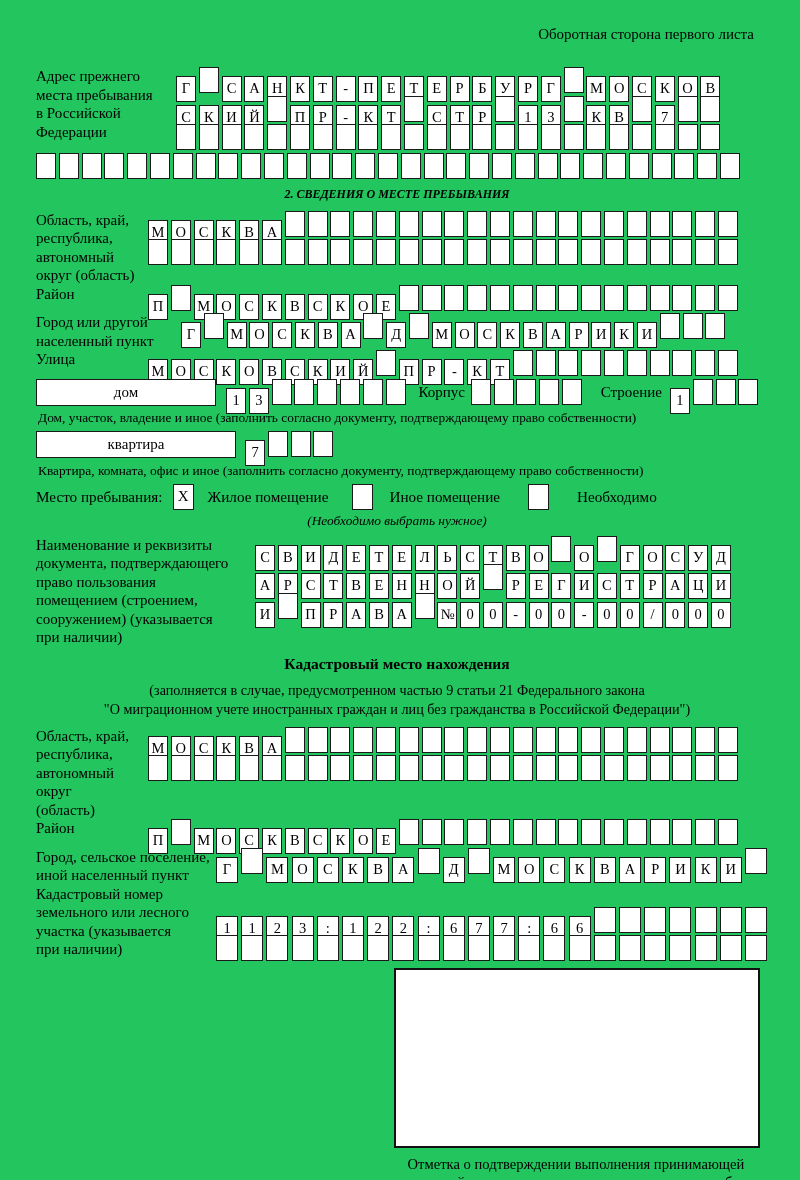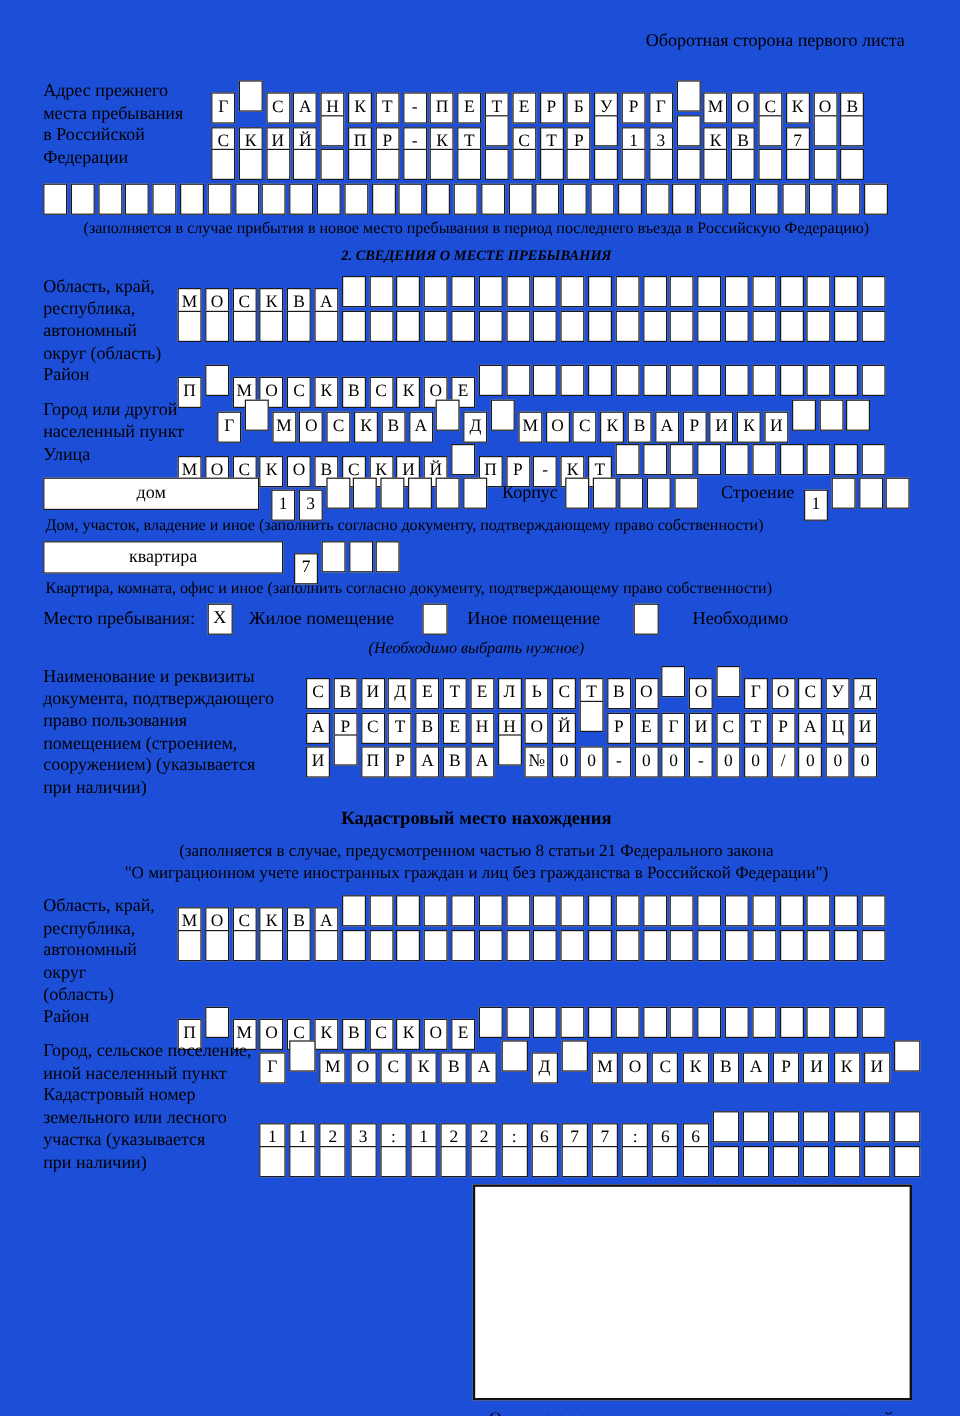--- a/index.html
+++ b/index.html
@@ -1,19 +1,19 @@
 <!DOCTYPE html>
 <html><head>
 <meta charset="utf-8">
 <style>
   html,body{margin:0;padding:0;background:#fff;}
   .page{
     width:800px;height:1180px;box-sizing:border-box;
     padding:12px 8px 0 36px;
-    background:#1d4ed8;color:#000;
+    background:#22c55e;color:#000;
     font-family:"Liberation Serif", serif;
     overflow:hidden;position:relative;
   }
   .side-title{ text-align:right; font-size:15px; padding-right:38px; margin:14px 0 24px 0;}
   .frow{display:flex;align-items:flex-start;}
   .lbl{white-space:pre-line;font-size:15px;line-height:18.5px;flex-shrink:0;}
   .w140{width:140px;} .w112{width:112px;} .w145{width:145px;} .w215{width:219px;} .w178{width:180px;}
   .rows{flex-grow:0;}
   .boxrow{white-space:nowrap;height:27px;margin-bottom:1.5px;}
   .cbox{
@@ -59,21 +59,20 @@
 места пребывания
 в Российской
 Федерации</div>
     <div class="rows">
       <div class="boxrow"><span class="cbox">Г</span><span class="cbox"></span><span class="cbox">С</span><span class="cbox">А</span><span class="cbox">Н</span><span class="cbox">К</span><span class="cbox">Т</span><span class="cbox">-</span><span class="cbox">П</span><span class="cbox">Е</span><span class="cbox">Т</span><span class="cbox">Е</span><span class="cbox">Р</span><span class="cbox">Б</span><span class="cbox">У</span><span class="cbox">Р</span><span class="cbox">Г</span><span class="cbox"></span><span class="cbox">М</span><span class="cbox">О</span><span class="cbox">С</span><span class="cbox">К</span><span class="cbox">О</span><span class="cbox">В</span></div>
       <div class="boxrow"><span class="cbox">С</span><span class="cbox">К</span><span class="cbox">И</span><span class="cbox">Й</span><span class="cbox"></span><span class="cbox">П</span><span class="cbox">Р</span><span class="cbox">-</span><span class="cbox">К</span><span class="cbox">Т</span><span class="cbox"></span><span class="cbox">С</span><span class="cbox">Т</span><span class="cbox">Р</span><span class="cbox"></span><span class="cbox">1</span><span class="cbox">3</span><span class="cbox"></span><span class="cbox">К</span><span class="cbox">В</span><span class="cbox"></span><span class="cbox">7</span><span class="cbox"></span><span class="cbox"></span></div>
       <div class="boxrow"><span class="cbox"></span><span class="cbox"></span><span class="cbox"></span><span class="cbox"></span><span class="cbox"></span><span class="cbox"></span><span class="cbox"></span><span class="cbox"></span><span class="cbox"></span><span class="cbox"></span><span class="cbox"></span><span class="cbox"></span><span class="cbox"></span><span class="cbox"></span><span class="cbox"></span><span class="cbox"></span><span class="cbox"></span><span class="cbox"></span><span class="cbox"></span><span class="cbox"></span><span class="cbox"></span><span class="cbox"></span><span class="cbox"></span><span class="cbox"></span></div>
     </div>
   </div>
   <div class="boxrow"><span class="cbox"></span><span class="cbox"></span><span class="cbox"></span><span class="cbox"></span><span class="cbox"></span><span class="cbox"></span><span class="cbox"></span><span class="cbox"></span><span class="cbox"></span><span class="cbox"></span><span class="cbox"></span><span class="cbox"></span><span class="cbox"></span><span class="cbox"></span><span class="cbox"></span><span class="cbox"></span><span class="cbox"></span><span class="cbox"></span><span class="cbox"></span><span class="cbox"></span><span class="cbox"></span><span class="cbox"></span><span class="cbox"></span><span class="cbox"></span><span class="cbox"></span><span class="cbox"></span><span class="cbox"></span><span class="cbox"></span><span class="cbox"></span><span class="cbox"></span><span class="cbox"></span></div>
-  <div class="caption center cap-note">(заполняется в случае прибытия в новое место пребывания в период последнего въезда в Российскую Федерацию)</div>
 
   <div class="sec-title">2. СВЕДЕНИЯ О МЕСТЕ ПРЕБЫВАНИЯ</div>
 
   <div class="frow">
     <div class="lbl w112">Область, край,
 республика,
 автономный
 округ (область)</div>
     <div class="rows">
       <div class="boxrow"><span class="cbox">М</span><span class="cbox">О</span><span class="cbox">С</span><span class="cbox">К</span><span class="cbox">В</span><span class="cbox">А</span><span class="cbox"></span><span class="cbox"></span><span class="cbox"></span><span class="cbox"></span><span class="cbox"></span><span class="cbox"></span><span class="cbox"></span><span class="cbox"></span><span class="cbox"></span><span class="cbox"></span><span class="cbox"></span><span class="cbox"></span><span class="cbox"></span><span class="cbox"></span><span class="cbox"></span><span class="cbox"></span><span class="cbox"></span><span class="cbox"></span><span class="cbox"></span><span class="cbox"></span></div>
@@ -132,21 +131,21 @@
 сооружением) (указывается
 при наличии)</div>
     <div class="rows">
       <div class="boxrow"><span class="cbox">С</span><span class="cbox">В</span><span class="cbox">И</span><span class="cbox">Д</span><span class="cbox">Е</span><span class="cbox">Т</span><span class="cbox">Е</span><span class="cbox">Л</span><span class="cbox">Ь</span><span class="cbox">С</span><span class="cbox">Т</span><span class="cbox">В</span><span class="cbox">О</span><span class="cbox"></span><span class="cbox">О</span><span class="cbox"></span><span class="cbox">Г</span><span class="cbox">О</span><span class="cbox">С</span><span class="cbox">У</span><span class="cbox">Д</span></div>
       <div class="boxrow"><span class="cbox">А</span><span class="cbox">Р</span><span class="cbox">С</span><span class="cbox">Т</span><span class="cbox">В</span><span class="cbox">Е</span><span class="cbox">Н</span><span class="cbox">Н</span><span class="cbox">О</span><span class="cbox">Й</span><span class="cbox"></span><span class="cbox">Р</span><span class="cbox">Е</span><span class="cbox">Г</span><span class="cbox">И</span><span class="cbox">С</span><span class="cbox">Т</span><span class="cbox">Р</span><span class="cbox">А</span><span class="cbox">Ц</span><span class="cbox">И</span></div>
       <div class="boxrow"><span class="cbox">И</span><span class="cbox"></span><span class="cbox">П</span><span class="cbox">Р</span><span class="cbox">А</span><span class="cbox">В</span><span class="cbox">А</span><span class="cbox"></span><span class="cbox">№</span><span class="cbox">0</span><span class="cbox">0</span><span class="cbox">-</span><span class="cbox">0</span><span class="cbox">0</span><span class="cbox">-</span><span class="cbox">0</span><span class="cbox">0</span><span class="cbox">/</span><span class="cbox">0</span><span class="cbox">0</span><span class="cbox">0</span></div>
     </div>
   </div>
 
   <div class="sub-title">Кадастровый место нахождения</div>
-  <div class="sub-note">(заполняется в случае, предусмотренном частью 8 статьи 21 Федерального закона
+  <div class="sub-note">(заполняется в случае, предусмотренном частью 9 статьи 21 Федерального закона
 "О миграционном учете иностранных граждан и лиц без гражданства в Российской Федерации")</div>
 
   <div class="frow">
     <div class="lbl w112">Область, край,
 республика,
 автономный округ
 (область)</div>
     <div class="rows">
       <div class="boxrow"><span class="cbox">М</span><span class="cbox">О</span><span class="cbox">С</span><span class="cbox">К</span><span class="cbox">В</span><span class="cbox">А</span><span class="cbox"></span><span class="cbox"></span><span class="cbox"></span><span class="cbox"></span><span class="cbox"></span><span class="cbox"></span><span class="cbox"></span><span class="cbox"></span><span class="cbox"></span><span class="cbox"></span><span class="cbox"></span><span class="cbox"></span><span class="cbox"></span><span class="cbox"></span><span class="cbox"></span><span class="cbox"></span><span class="cbox"></span><span class="cbox"></span><span class="cbox"></span><span class="cbox"></span></div>
       <div class="boxrow"><span class="cbox"></span><span class="cbox"></span><span class="cbox"></span><span class="cbox"></span><span class="cbox"></span><span class="cbox"></span><span class="cbox"></span><span class="cbox"></span><span class="cbox"></span><span class="cbox"></span><span class="cbox"></span><span class="cbox"></span><span class="cbox"></span><span class="cbox"></span><span class="cbox"></span><span class="cbox"></span><span class="cbox"></span><span class="cbox"></span><span class="cbox"></span><span class="cbox"></span><span class="cbox"></span><span class="cbox"></span><span class="cbox"></span><span class="cbox"></span><span class="cbox"></span><span class="cbox"></span></div>

